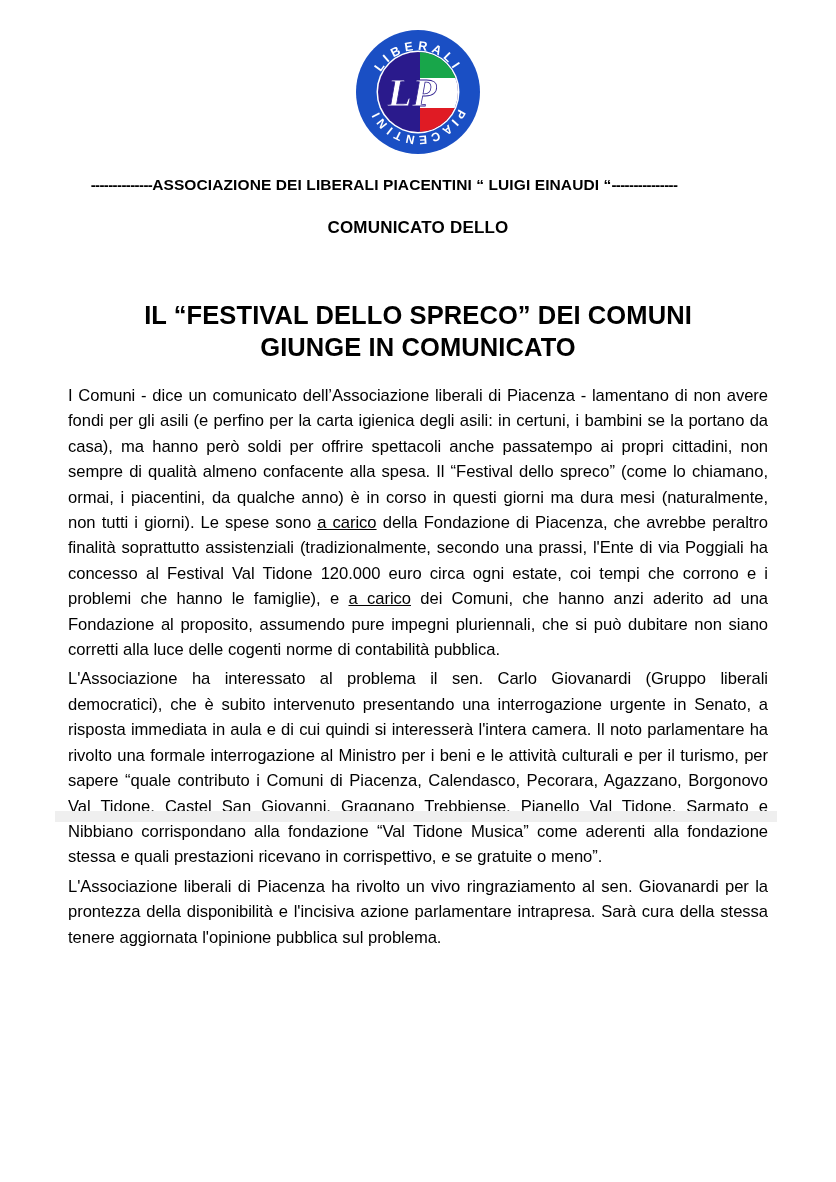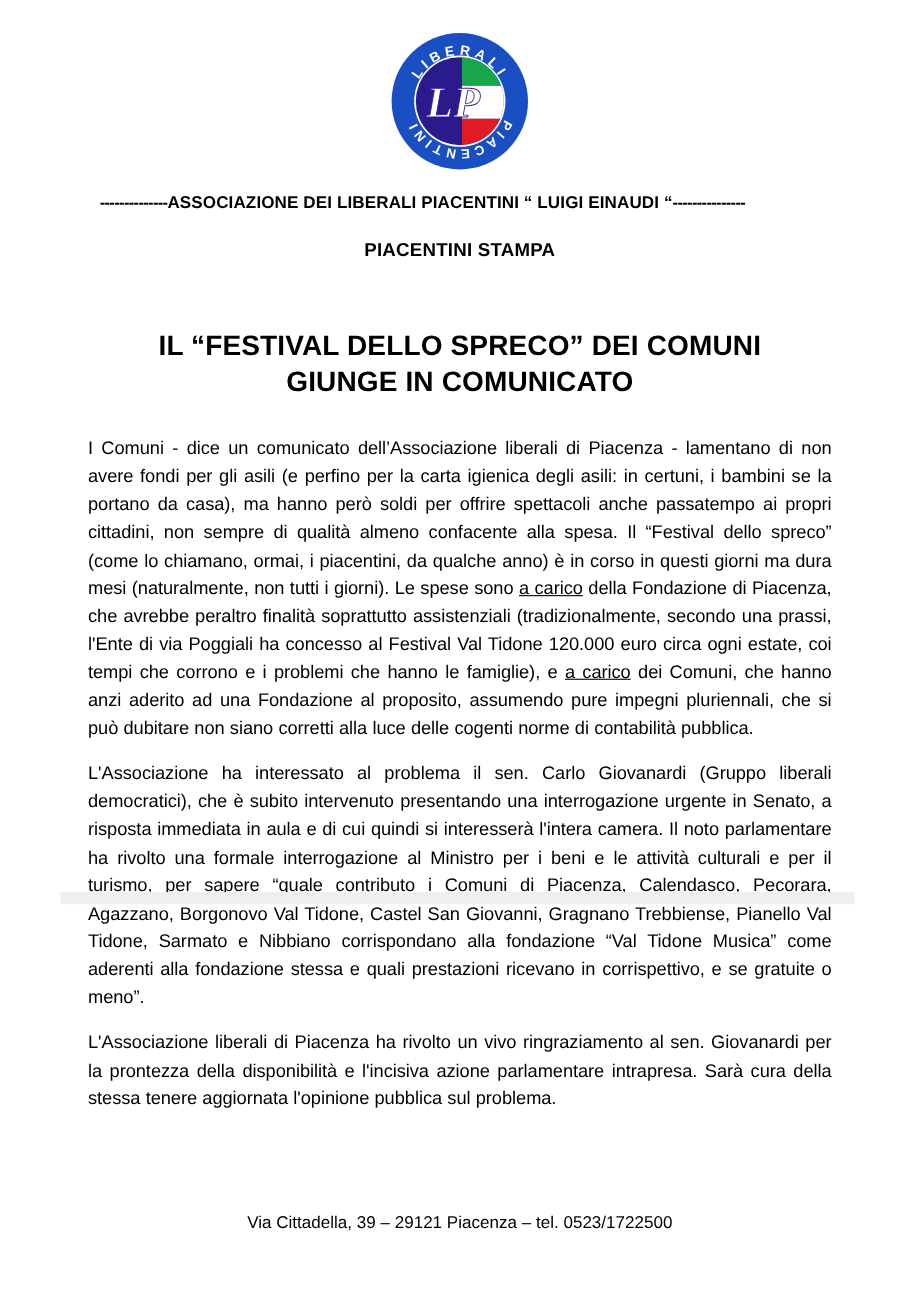--- a/index.html
+++ b/index.html
@@ -81,21 +81,21 @@
     left: 64px;
     width: 708px;
     font-size: 16.6px;
     line-height: 25.4px;
     text-align: justify;
     text-justify: inter-word;
     letter-spacing: -0.05px;
     word-spacing: 0.2px;
   }
   #body-text p {
-    margin: 16px;
+    margin: 4px;
     text-align: justify;
   }
   #body-text p:last-child { text-align: justify; }
   #body-text u { text-decoration: underline; }
 
   
   #body-text p { text-align-last: left; }
 
   
   #scan-band {
@@ -152,30 +152,29 @@
       </text>
       <text font-family="Liberation Sans, sans-serif" font-size="12" font-weight="bold" fill="#ffffff" letter-spacing="3.6">
         <textPath href="#arcBot" startOffset="50%" text-anchor="middle">PIACENTINI</textPath>
       </text>
     </svg>
   </div>
 </div>
 
 <div id="assoc-line"><span class="dash-run">--------------</span><span>ASSOCIAZIONE DEI  LIBERALI PIACENTINI  “ LUIGI EINAUDI “</span><span class="dash-run">---------------</span></div>
 
-<div id="comunicato-line">PIACENTINI STAMPA</div>
+<div id="comunicato-line">COMUNICATO DELLO</div>
 
 <h1 id="doc-title">
   <span class="t-line">IL “FESTIVAL DELLO SPRECO” DEI COMUNI</span>
   <span class="t-line">GIUNGE IN COMUNICATO</span>
 </h1>
 
 <div id="body-text">
   <p><span>I Comuni  - dice un comunicato dell’Associazione liberali di Piacenza - lamentano di non avere fondi per gli asili (e perfino per la carta igienica degli asili: in certuni, i bambini se la portano da casa), ma hanno però soldi per offrire spettacoli anche passatempo ai propri cittadini, non sempre di qualità almeno confacente alla spesa. Il “Festival dello spreco” (come lo chiamano, ormai, i piacentini, da qualche anno) è in corso in questi giorni ma dura mesi (naturalmente, non tutti i giorni). Le spese sono </span><u>a carico</u><span> della Fondazione di Piacenza, che avrebbe peraltro finalità soprattutto assistenziali (tradizionalmente, secondo una prassi, l'Ente di via Poggiali ha concesso al Festival Val Tidone 120.000 euro circa ogni estate, coi tempi che corrono e i problemi che hanno le famiglie), e </span><u>a  carico</u><span> dei Comuni, che hanno anzi aderito ad una Fondazione al proposito, assumendo pure impegni pluriennali, che si può dubitare non siano corretti alla luce delle cogenti norme di contabilità pubblica.</span></p>
   <p>L'Associazione ha interessato al problema il sen. Carlo Giovanardi (Gruppo liberali democratici), che è subito intervenuto presentando una interrogazione urgente in Senato, a risposta immediata in aula e di cui quindi si interesserà l'intera camera. Il noto parlamentare ha rivolto una formale interrogazione al Ministro per i beni e le attività culturali e per il turismo, per sapere “quale contributo i Comuni di Piacenza, Calendasco, Pecorara, Agazzano, Borgonovo Val Tidone, Castel San Giovanni, Gragnano Trebbiense, Pianello Val Tidone, Sarmato e Nibbiano corrispondano alla fondazione “Val Tidone Musica” come aderenti alla fondazione stessa e quali prestazioni ricevano in corrispettivo, e se gratuite o meno”.</p>
   <p>L'Associazione liberali di Piacenza ha rivolto un vivo ringraziamento al sen. Giovanardi per la prontezza della disponibilità e l'incisiva azione parlamentare intrapresa. Sarà cura della stessa tenere aggiornata l'opinione pubblica sul problema.</p>
 </div>
 
 <div id="scan-band"></div>
 
 <div id="footer">
-  <span class="f-line">Via Cittadella, 39 – 29121 Piacenza – tel. 0523/1722500</span>
 </div>
 
 </body></html>

